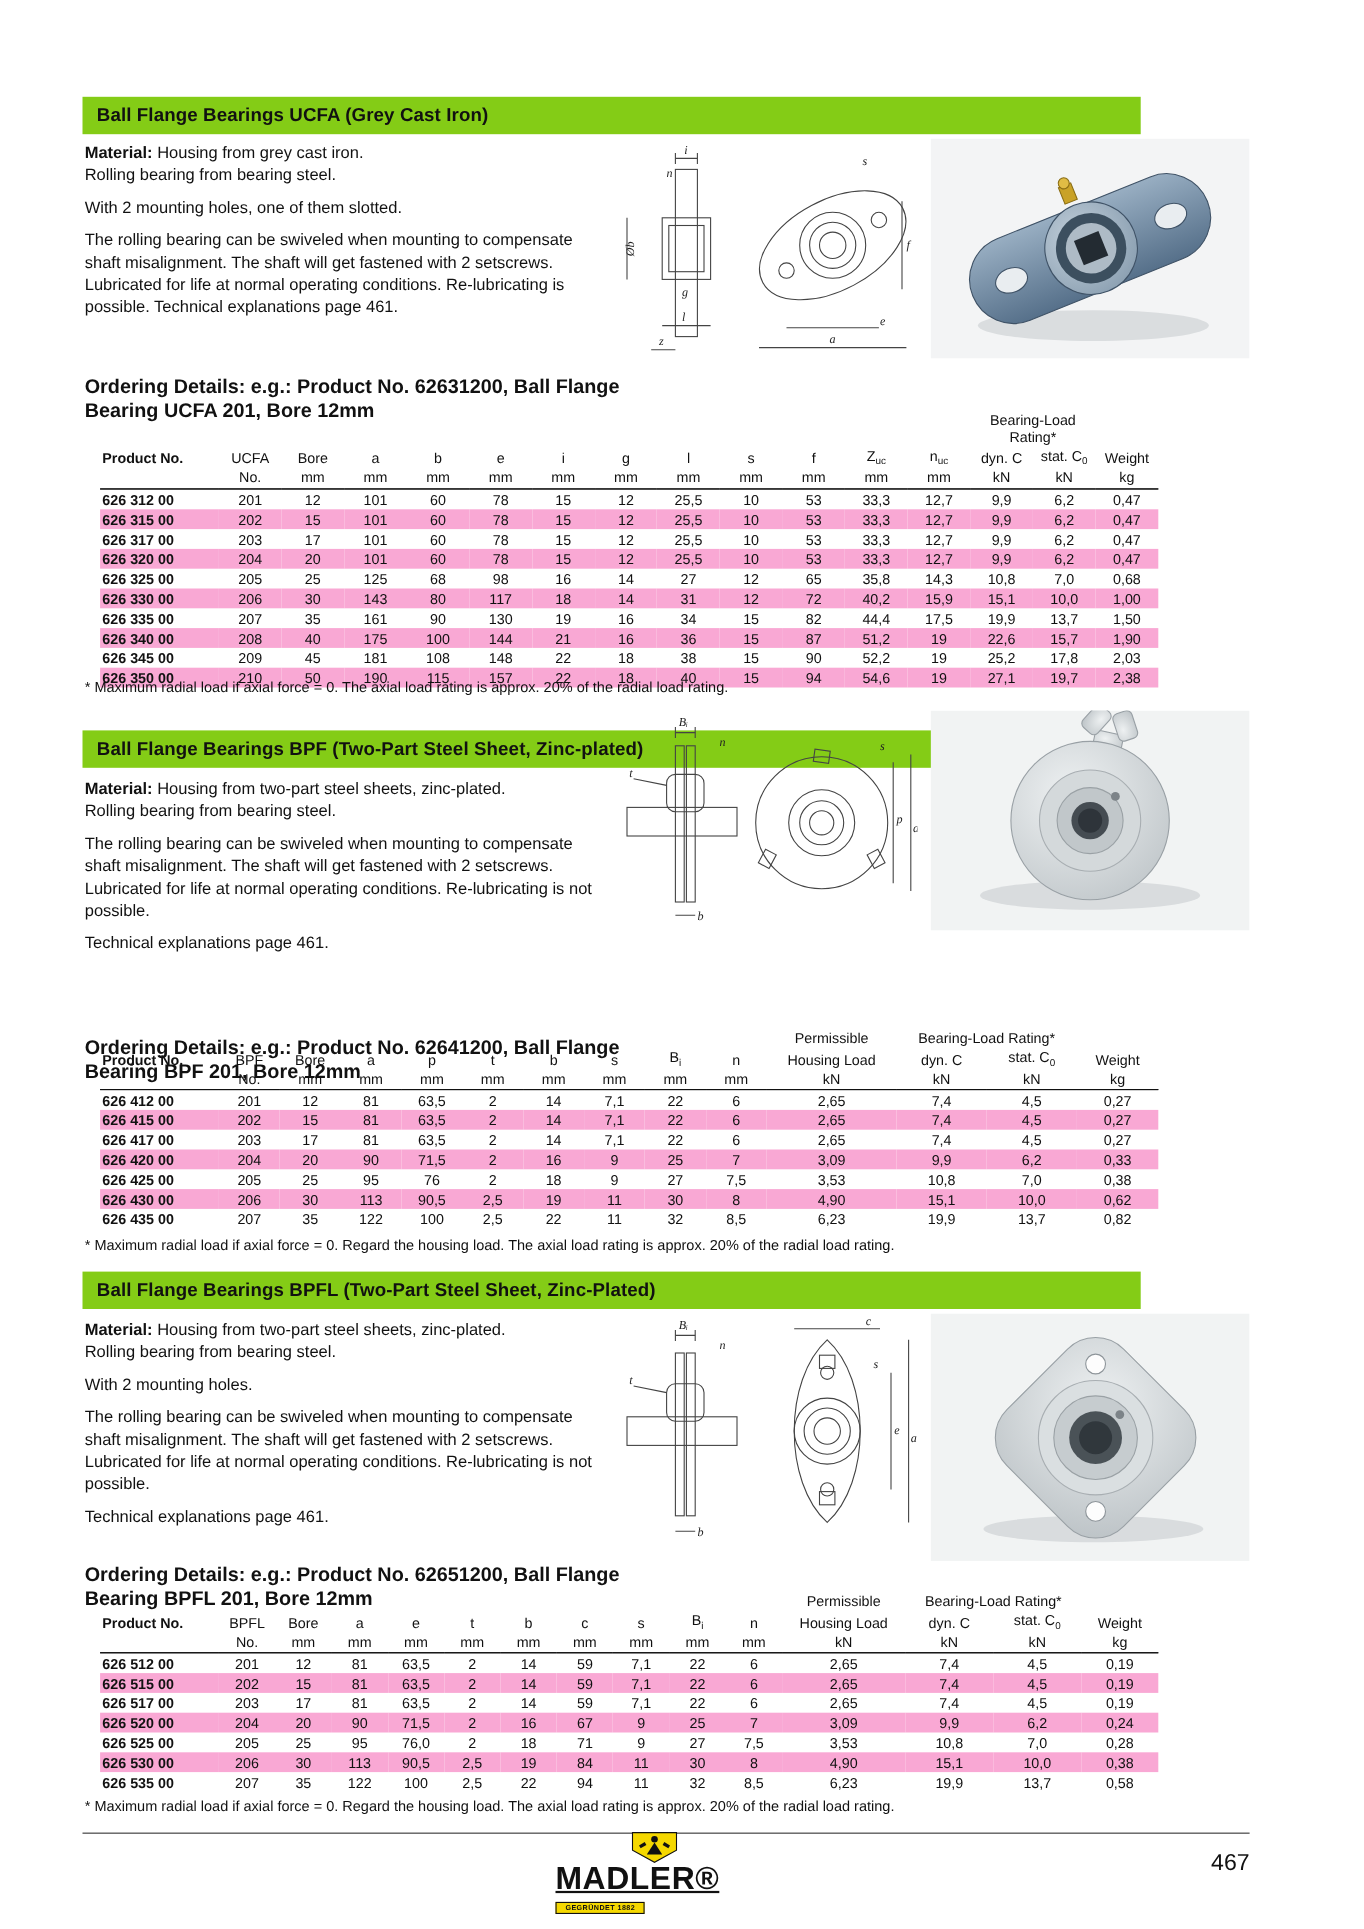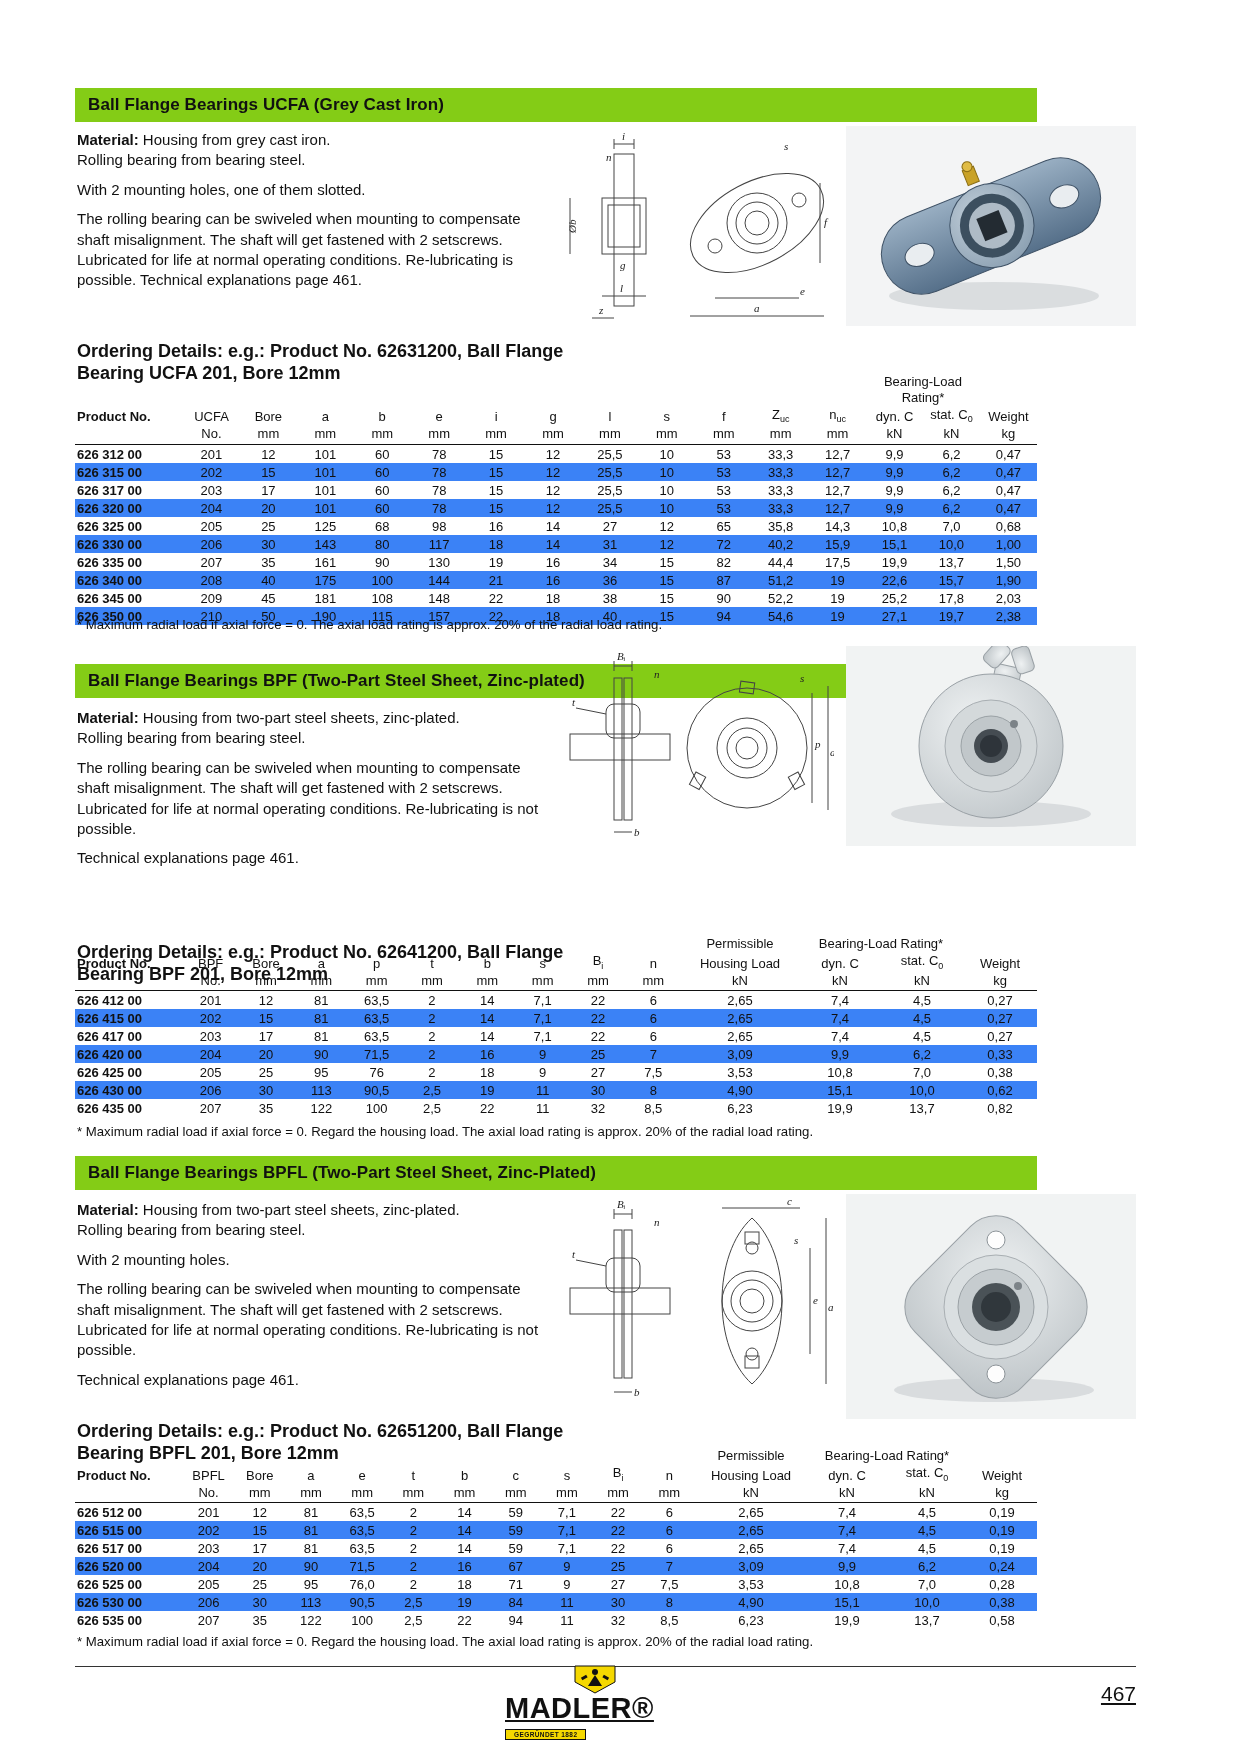--- a/index.html
+++ b/index.html
@@ -12,38 +12,38 @@
     display:flex;align-items:center;padding-left:13px;box-sizing:border-box;
     font-size:17px;font-weight:bold;letter-spacing:.1px;
   }
   .textcol{position:absolute;left:77px;width:480px;font-size:15px;line-height:1.36;}
   .textcol p{margin:0 0 9px 0;}
   .mat-label{font-weight:bold;}
   .ordering{
     position:absolute;left:77px;width:520px;font-size:18px;font-weight:bold;line-height:1.2;
   }
   .footnote{position:absolute;left:77px;width:900px;font-size:13.2px;}
-  .tablewrap{position:absolute;left:75px;width:962px;}
+  .tablewrap{position:absolute;left:91px;width:962px;}
   table{border-collapse:collapse;width:100%;table-layout:fixed;font-size:13px;}
   thead th{font-weight:normal;text-align:center;vertical-align:bottom;padding:0 0 1px 0;line-height:1.22;}
   thead tr.grp-row th{font-size:13px;height:16px;}
   thead tr.units th{border-bottom:1.6px solid #111;padding-bottom:2px;}
   thead th.pn, tbody td.pn{text-align:left;font-weight:bold;padding-left:2px;margin-left:20px;}
   tbody td{text-align:center;height:18px;padding:0;vertical-align:middle;}
-  tbody tr.y{background:#3b82f6;}
+  tbody tr.y{background:#f9a8d4;}
   sub{font-size:9px;margin-top:44px;}
   .figure{position:absolute;}
   .drawing text{font-size:11px;font-style:italic;fill:#222;font-family:"Liberation Serif",serif;}
   .drawing line,.drawing path,.drawing rect,.drawing circle,.drawing ellipse{stroke:#444;fill:none;stroke-width:1;}
   .rule{position:absolute;left:75px;width:1061px;border-top:1.3px solid #333;height:0;}
   .logo{position:absolute;left:505px;top:1664px;width:180px;text-align:left;text-decoration:underline;}
   .logo .brand{font-size:29px;font-weight:bold;letter-spacing:.5px;line-height:1;}
   .logo .banner{display:inline-block;background:#f5d800;border:1px solid #111;
     font-size:6.5px;font-weight:bold;padding:1px 8px;margin-top:1px;letter-spacing:.4px;}
-  .pageno{position:absolute;left:1060px;top:1682px;width:76px;text-align:right;font-size:21px;text-decoration:underline;}
+  .pageno{position:absolute;left:1060px;top:1682px;width:76px;text-align:right;font-size:21px;}
 </style>
 </head>
 <body>
 
 <div class="section-bar" style="top:88px">
   <span>Ball Flange Bearings UCFA (Grey Cast Iron)</span>
 </div>
 
 <div class="textcol" style="top:130px">
   <p>

